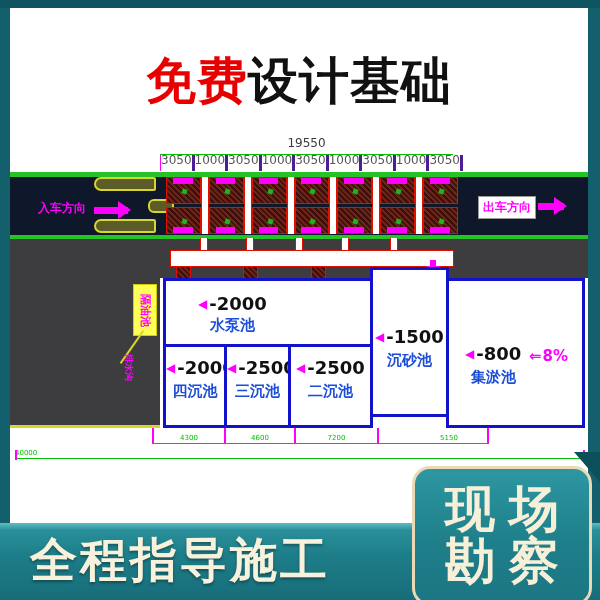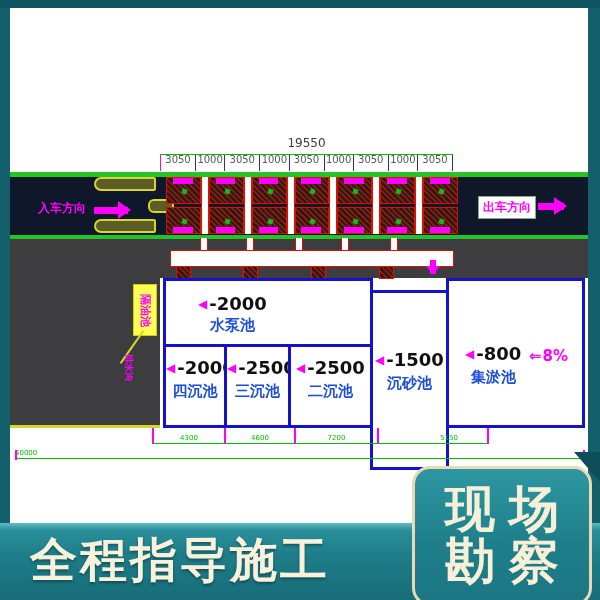--- a/index.html
+++ b/index.html
@@ -11,22 +11,22 @@
   
   .title{position:absolute;left:0;top:40px;width:578px;text-align:center;
          font-size:50px;font-weight:900;letter-spacing:1px;color:#111;}
   .title .hl{color:#e80000;}
 
   
   .dimtotal{position:absolute;left:150px;top:128px;width:293px;text-align:center;
             font-size:12px;color:#3a3a3a;}
   .topdims{position:absolute;left:150px;top:146px;width:293px;height:18px;
            display:flex;border-top:1px solid #00c000;}
-  .topdims .seg{position:relative;border-right:1px solid #4c1d95;height:16px;
-                font-size:10px;color:#555;text-align:center;line-height:10px;overflow:visible;}
+  .topdims .seg{position:relative;border-right:3px solid #4c1d95;height:16px;
+                font-size:12px;color:#555;text-align:center;line-height:10px;overflow:visible;}
   .topdims .seg:first-child{border-left:1px solid #ff00ff;}
 
   
   .road{position:absolute;left:0;top:164px;width:578px;height:68px;background:#0f172a;}
   .gline{position:absolute;left:0;width:578px;height:5px;background:#26c326;}
   .gline.t{top:0;} .gline.b{bottom:0;}
   .entry-label{position:absolute;left:28px;top:28px;color:#ff00ff;font-size:12px;font-weight:bold;}
   .arrow-r{position:absolute;height:7px;background:#ff00ff;}
   .arrow-r:after{content:"";position:absolute;right:-13px;top:-6px;border:10px solid transparent;
                  border-left:13px solid #ff00ff;border-top-width:9px;border-bottom-width:9px;}
@@ -64,21 +64,21 @@
   .darr{position:absolute;left:420px;top:252px;width:6px;height:14px;background:#ff00ff;}
   .darr:after{content:"";position:absolute;left:-4px;bottom:-8px;border:7px solid transparent;
               border-top:9px solid #ff00ff;}
 
   
   .pool{position:absolute;background:#fff;border:3px solid #1212cc;box-sizing:border-box;}
   .pool-pump{left:153px;top:270px;width:210px;height:69px;}
   .pool-four{left:153px;top:336px;width:64px;height:84px;}
   .pool-three{left:214px;top:336px;width:67px;height:84px;}
   .pool-two{left:278px;top:336px;width:85px;height:84px;}
-  .pool-sand{left:360px;top:282px;width:79px;height:180px;}
+  .pool-sand{left:360px;top:259px;width:79px;height:150px;}
   .pool-silt{left:436px;top:270px;width:139px;height:150px;}
   .plabel{position:absolute;white-space:nowrap;}
   .depth{font-size:18px;font-weight:bold;color:#111;}
   .tri:before{content:"◀";color:#ff00ff;font-size:12px;margin-right:2px;vertical-align:2px;}
   .pname{font-size:15px;color:#1d4ed8;font-weight:bold;}
   .lab-pump{left:32px;top:12px;} .lab-pump .pname{display:block;text-align:center;margin-top:2px;}
   .lab-col{left:0;right:0;top:10px;text-align:center;}
   .lab-col .pname{display:block;margin-top:4px;}
   .lab-sand{left:0;right:0;top:56px;text-align:center;}
   .lab-sand .pname{display:block;margin-top:4px;}
@@ -122,20 +122,21 @@
   .badge .line{text-align:center;font-size:50px;font-weight:900;color:#f8efd8;
                letter-spacing:14px;text-indent:14px;line-height:52px;}
 </style>
 </head>
 <body>
 
 <div class="page">
   <div class="topstrip"></div>
 
   <div class="panel">
+    <div class="title"><span class="hl">免费</span><span>设计基础</span></div>
 
     <div class="dimtotal">19550</div>
     <div class="topdims" id="topdims">
         <span class="seg" style="flex-grow: 3050;">3050</span>
         <span class="seg" style="flex-grow: 1000;">1000</span>
         <span class="seg" style="flex-grow: 3050;">3050</span>
         <span class="seg" style="flex-grow: 1000;">1000</span>
         <span class="seg" style="flex-grow: 3050;">3050</span>
         <span class="seg" style="flex-grow: 1000;">1000</span>
         <span class="seg" style="flex-grow: 3050;">3050</span>

